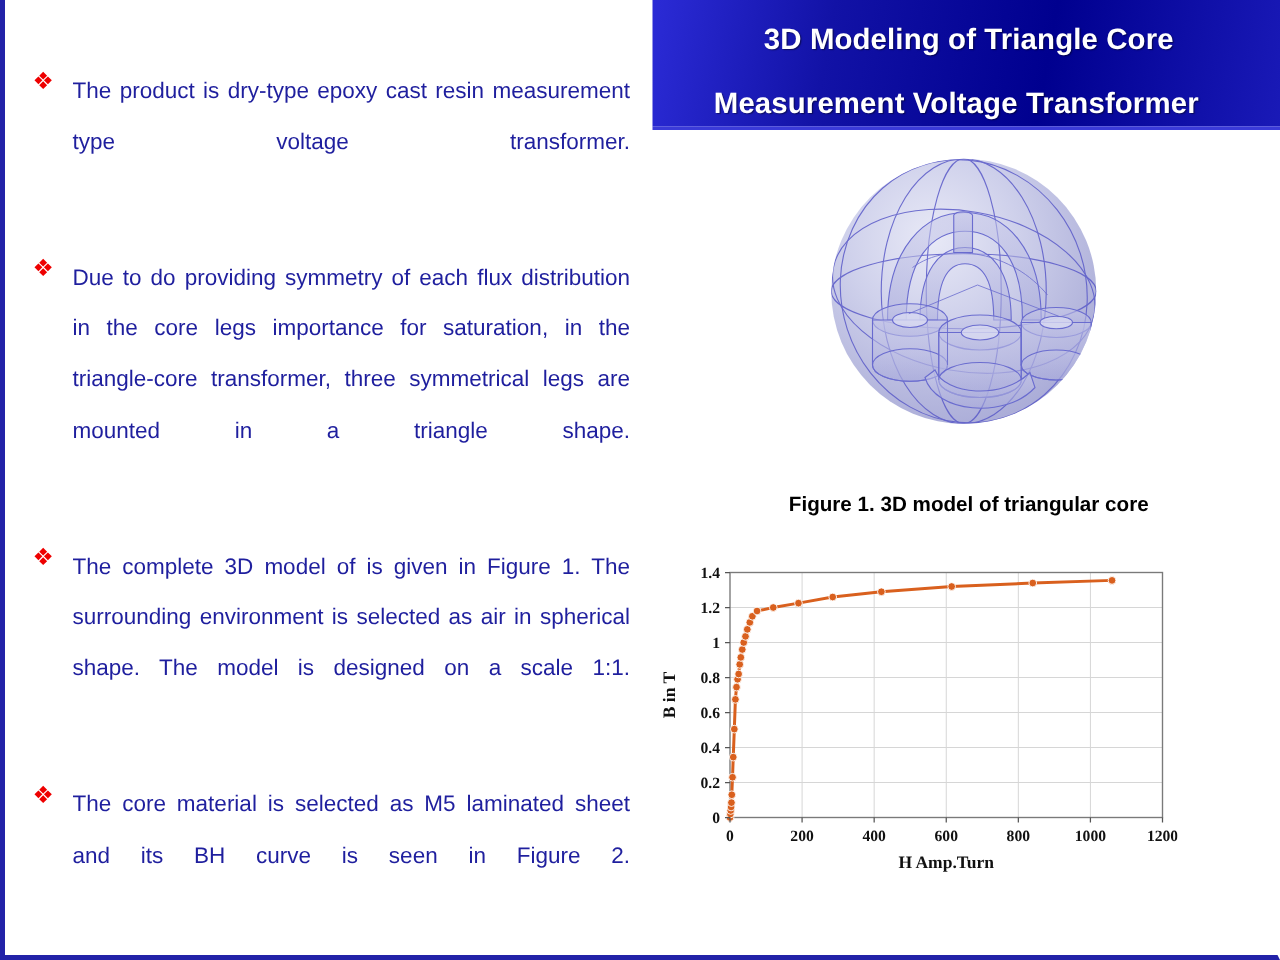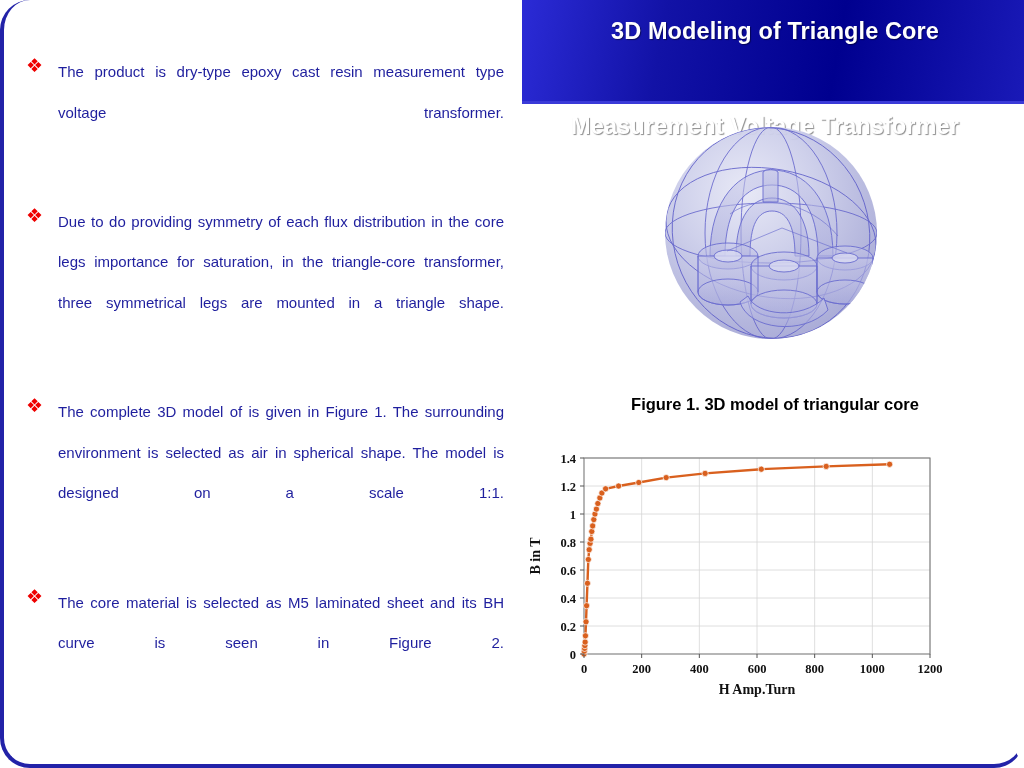--- a/index.html
+++ b/index.html
@@ -1,38 +1,38 @@
 <!DOCTYPE html>
 <html><head>
 <meta charset="utf-8">
 <style>
   html,body{margin:0;padding:0;background:#fff;}
   body{width:1024px;height:768px;overflow:hidden;
        font-family:"Liberation Sans",sans-serif;}
 
   #slide{position:relative;width:1024px;height:768px;background:#ffffff;
          box-sizing:border-box;border-left:4px solid #2222a8;
-         border-bottom:4px solid #2222a8;border-right:2px solid #ffffff;border-radius:30px;}
+         border-bottom:4px solid #2222a8;border-right:2px solid #ffffff;}
 
   
   #title-box{position:absolute;left:518px;top:0px;width:506px;height:101px;
     background:linear-gradient(100deg,#2b2bd6 0%,#1212a6 28%,#00008f 62%,#1a1ab8 100%);
     border-bottom:3px solid #3a3ad8;}
   #title-box .tline{color:#ffffff;font-weight:bold;font-size:23.5px;
     letter-spacing:.1px;text-align:center;white-space:nowrap;
     text-shadow:1px 1px 1px rgba(0,0,0,.45);}
   #title-line1{position:absolute;left:0;top:18px;width:506px;}
-  #title-line2{position:absolute;left:-10px;top:69px;width:506px;font-size:24.5px;margin-top:44px;}
+  #title-line2{position:absolute;left:-10px;top:69px;width:506px;font-size:24.5px;}
 
   
   #left-col{position:absolute;left:22px;top:52px;width:478px;}
   .bullet-item{position:relative;padding-left:32px;margin-bottom:28px;}
   .bullet-mark{position:absolute;left:0px;top:4px;color:#ee0000;
     font-size:19px;line-height:1;}
-  .bullet-text{color:#1f1f9e;font-size:15px;line-height:40.6px;
+  .bullet-text{color:#1f1f9e;font-size:18px;line-height:40.6px;
     text-align:justify;text-justify:inter-word;}
   .bullet-text::after{content:"";display:inline-block;width:100%;}
 
   
   #right-col{position:absolute;left:518px;top:104px;width:506px;height:660px;}
 
   
   #model-fig{position:absolute;left:0;top:0;width:506px;height:285px;}
   #sphere-wrap{position:absolute;left:110px;top:2px;width:280px;height:272px;}
 

